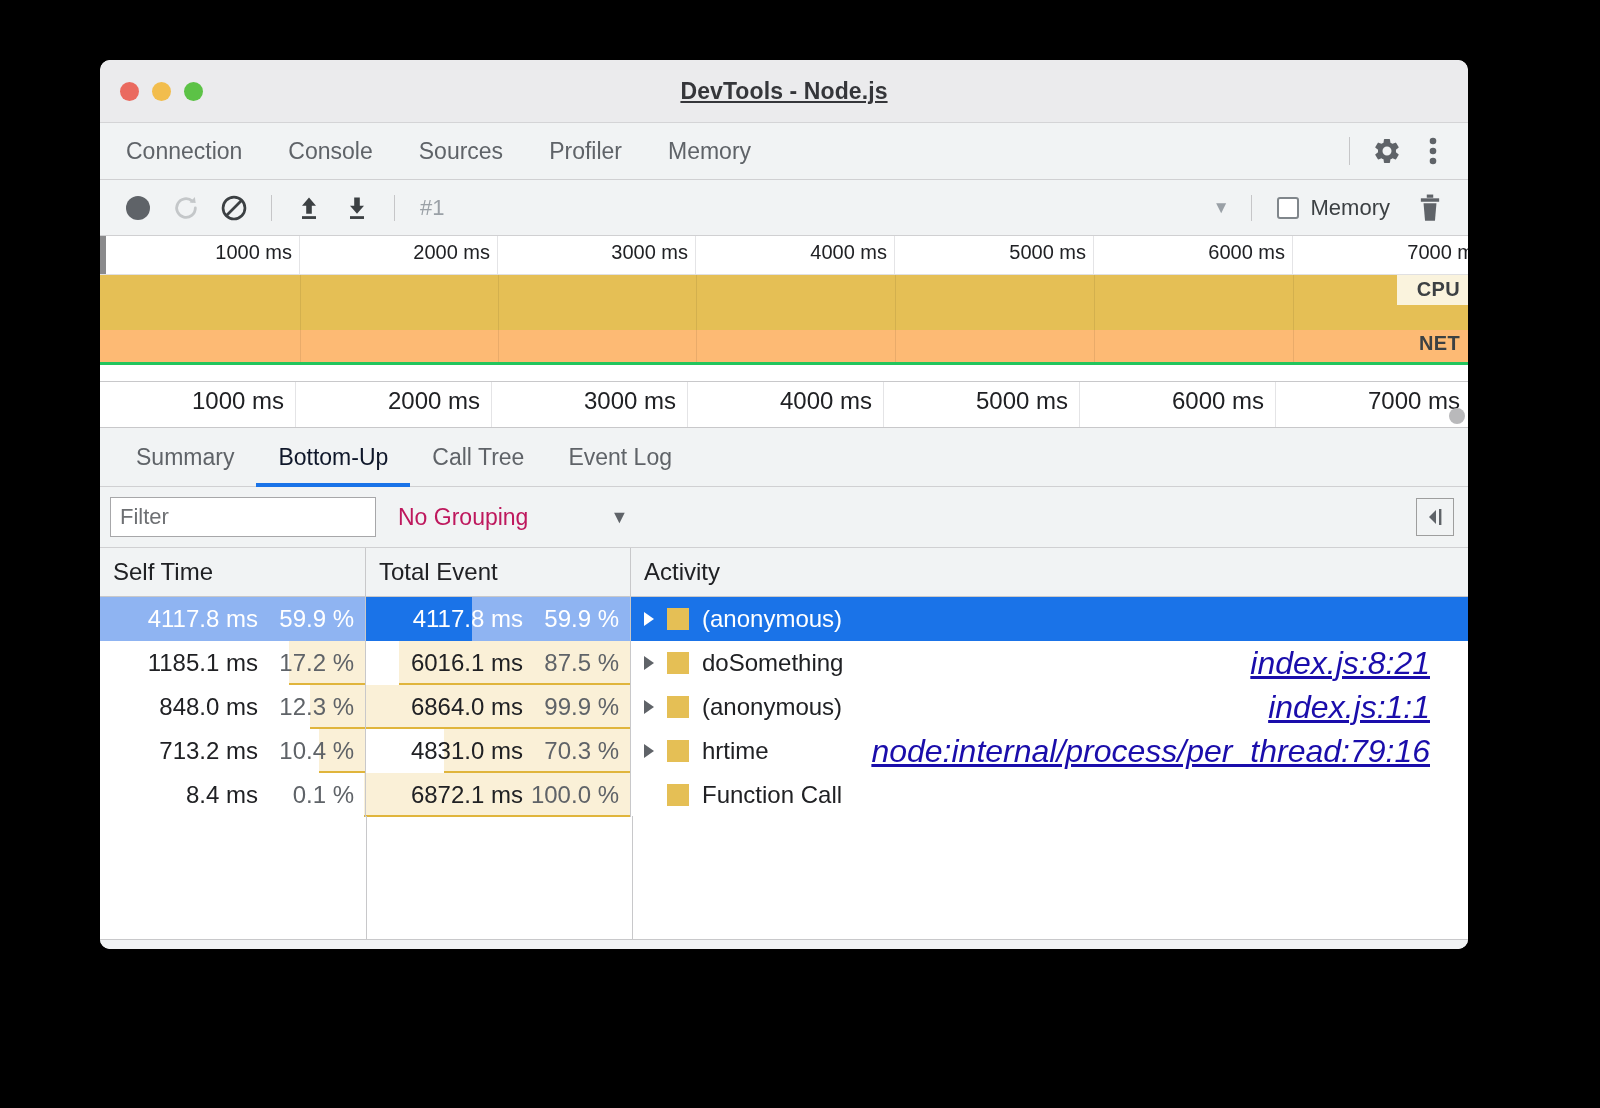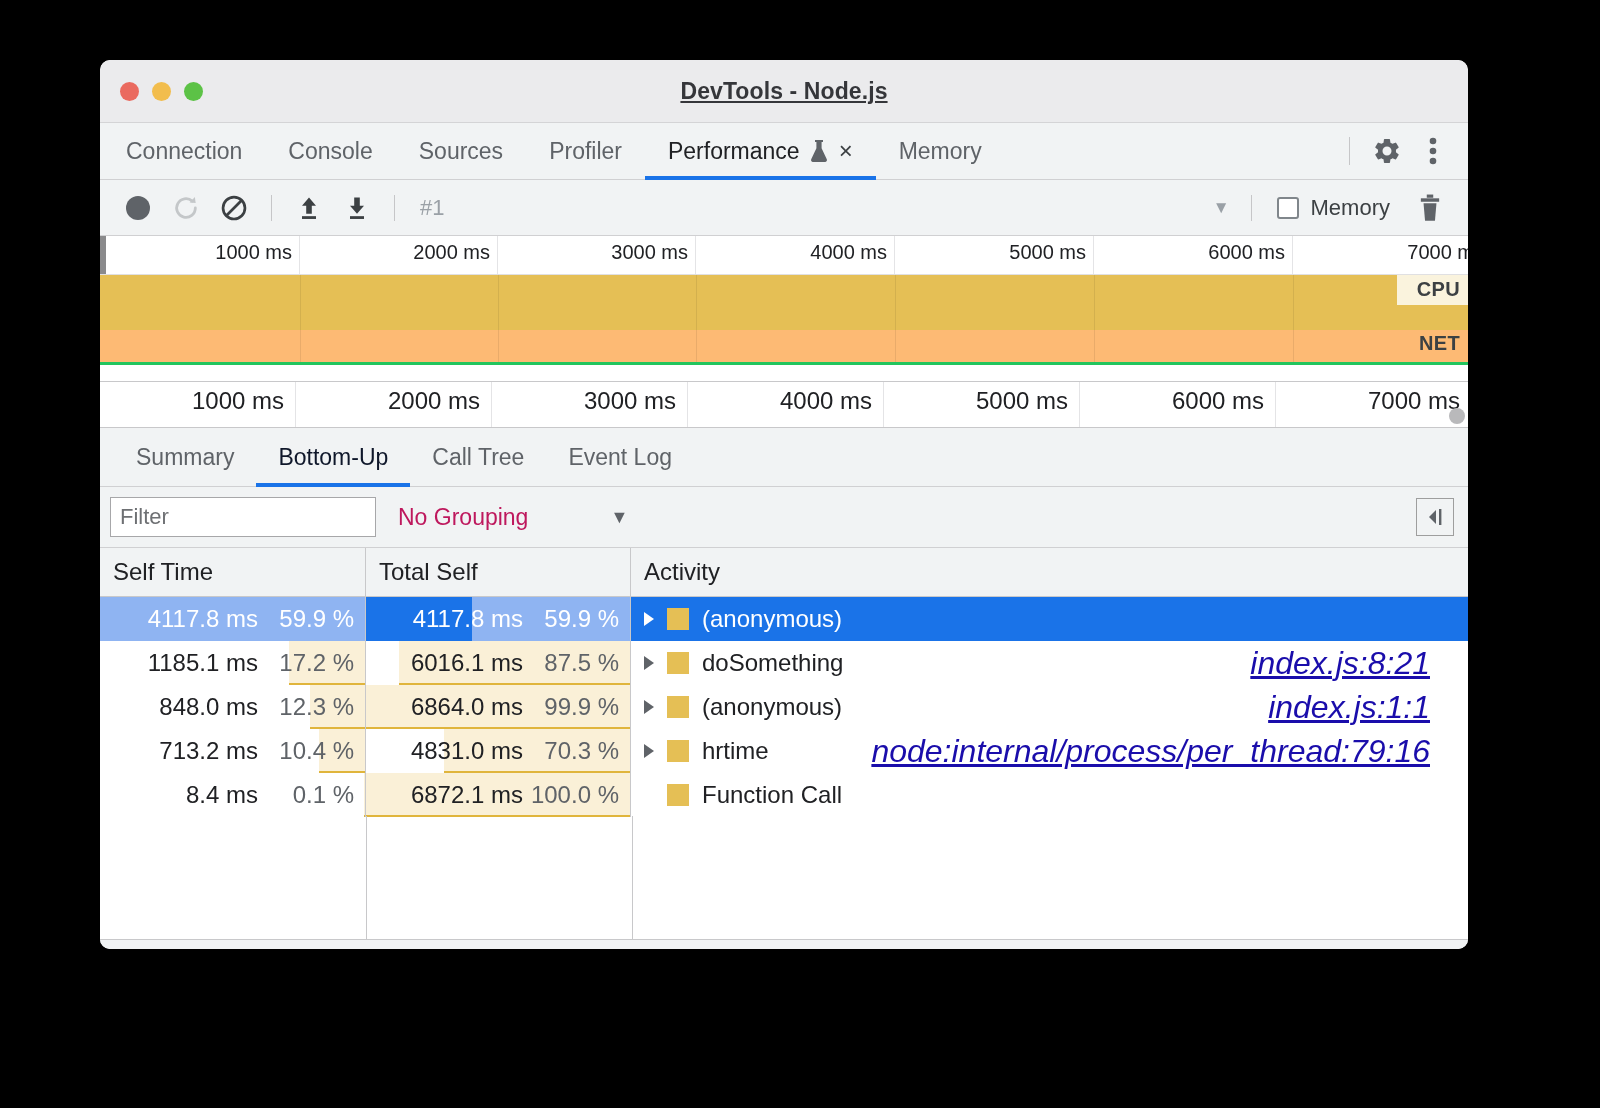--- a/index.html
+++ b/index.html
@@ -505,29 +505,20 @@
       <span>Connection</span>
     </div>
     <div class="tab">
       <span>Console</span>
     </div>
     <div class="tab">
       <span>Sources</span>
     </div>
     <div class="tab">
       <span>Profiler</span>
-    </div>
-    <div class="tab active">
-      <span>Performance</span>
-      <span class="flask-icon">
-        <svg width="20" height="24" viewBox="0 0 20 24">
-          <path d="M6 1h8v2h-1.4v6.2l5.2 11.1c.6 1.3-.3 2.7-1.7 2.7H3.9c-1.4 0-2.3-1.4-1.7-2.7L7.4 9.2V3H6V1z" fill="#5f6368"></path>
-        </svg>
-      </span>
-      <span class="close-x">×</span>
     </div>
     <div class="tab">
       <span>Memory</span>
     </div>
 
     <div class="tabstrip-right">
       <div class="vdiv"></div>
       <div class="icon-btn">
         <svg width="30" height="30" viewBox="0 0 24 24">
           <path fill="#5f6368" d="M19.14 12.94a7.5 7.5 0 000-1.88l2.03-1.58a.5.5 0 00.12-.64l-1.92-3.32a.5.5 0 00-.6-.22l-2.39.96a7.3 7.3 0 00-1.62-.94l-.36-2.54a.5.5 0 00-.5-.42h-3.84a.5.5 0 00-.5.42l-.36 2.54c-.58.24-1.12.56-1.62.94l-2.39-.96a.5.5 0 00-.6.22L2.67 8.84a.5.5 0 00.12.64l2.03 1.58a7.5 7.5 0 000 1.88l-2.03 1.58a.5.5 0 00-.12.64l1.92 3.32c.12.22.38.3.6.22l2.39-.96c.5.38 1.04.7 1.62.94l.36 2.54c.04.24.25.42.5.42h3.84c.25 0 .46-.18.5-.42l.36-2.54c.58-.24 1.12-.56 1.62-.94l2.39.96c.22.08.48 0 .6-.22l1.92-3.32a.5.5 0 00-.12-.64l-2.03-1.58zM12 15.6A3.6 3.6 0 1112 8.4a3.6 3.6 0 010 7.2z"></path>
@@ -690,21 +681,21 @@
       <svg width="24" height="22" viewBox="0 0 24 22">
         <path d="M13 4 L6 11 L13 18 Z" fill="#5f6368"></path>
         <rect x="16" y="3" width="2.4" height="16" fill="#5f6368"></rect>
       </svg>
     </div>
   </div>
 
   <div class="grid">
     <div class="grid-head">
       <div class="gh col-self">Self Time</div>
-      <div class="gh col-total">Total Self</div>
+      <div class="gh col-total">Total Event</div>
       <div class="gh col-act">Activity</div>
     </div>
 
     <div class="row selected">
       <div class="cell num col-self">
         <div class="bar" style="width:100%"></div>
         <span class="numtxt">4117.8 ms</span>
         <span class="pct">59.9 %</span>
       </div>
       <div class="cell num col-total">

